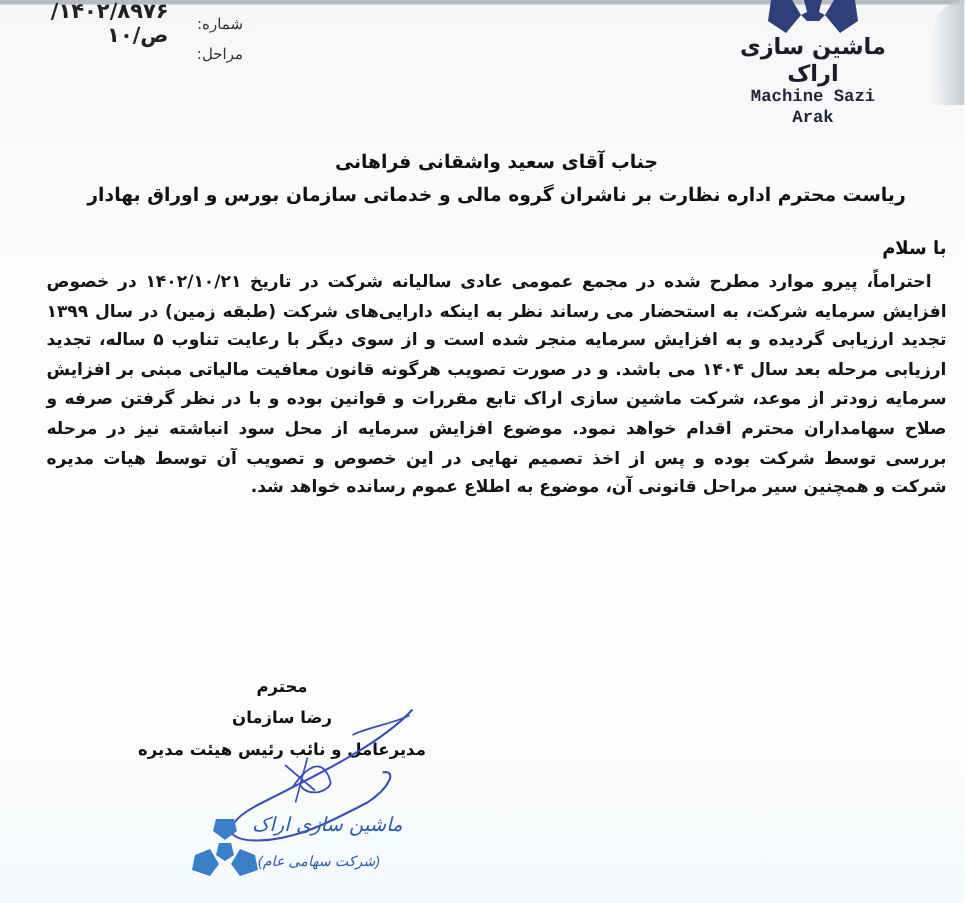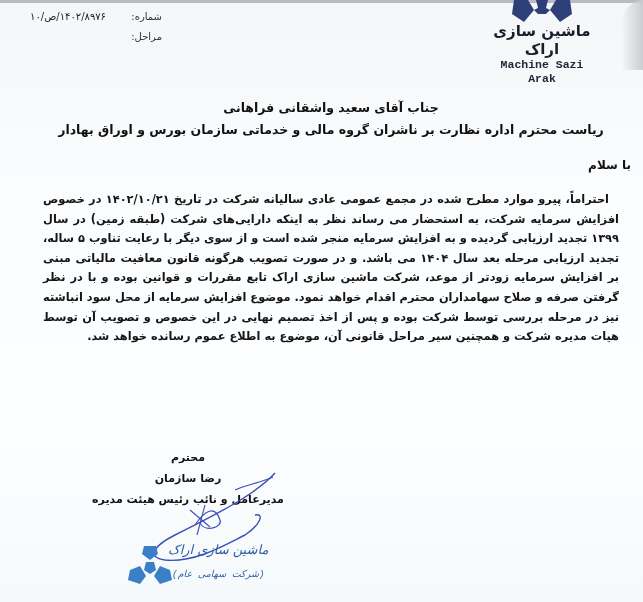--- a/index.html
+++ b/index.html
@@ -45,22 +45,22 @@
       align-items: center;
       height: 20px;
     }
     .meta-label {
       width: 40px;
       text-align: right;
       color: #333;
       margin-left: 16px;
     }
     .meta-value {
-      font-weight: normal;
-      font-size: 10px;
+      font-weight: bold;
+      font-size: 14px;
     }
     
     .logo {
       position: absolute;
       right: 45px; top: 0;
       width: 112px;
       text-align: center;
     }
     .logo svg { display: block; margin: 0 auto; }
     .logo-fa {
@@ -103,21 +103,21 @@
       right: 12px; top: 178px;
       width: 600px;
       direction: rtl;
       text-align: justify;
       text-align-last: right;
       font-size: 11.4px;
       font-weight: bold;
       line-height: 19.6px;
       color: #151515;
     }
-    .body-text p { margin: 12px; text-indent: 10px; }
+    .body-text p { margin: 0; text-indent: 10px; }
     
     .signature {
       position: absolute;
       left: 88px; top: 447px;
       width: 200px;
       direction: rtl;
       text-align: center;
       font-weight: bold;
       font-size: 11px;
       line-height: 21px;
@@ -138,21 +138,21 @@
       direction: rtl;
       font-family: "DejaVu Serif", serif;
       font-style: italic;
       font-size: 13px;
       color: #2b5fa8;
     }
     .stamp-text-2 {
       position: absolute;
       left: 172px; top: 568px;
       direction: rtl;
-      font-family: Liberation Mono, monospace;
+      font-family: Liberation Sans, sans-serif;
       font-style: italic;
       font-size: 9.5px;
       color: #2b5fa8;
     }
   </style>
 </head>
 <body>
 
 <div class="page">
   <div class="top-border"></div>

